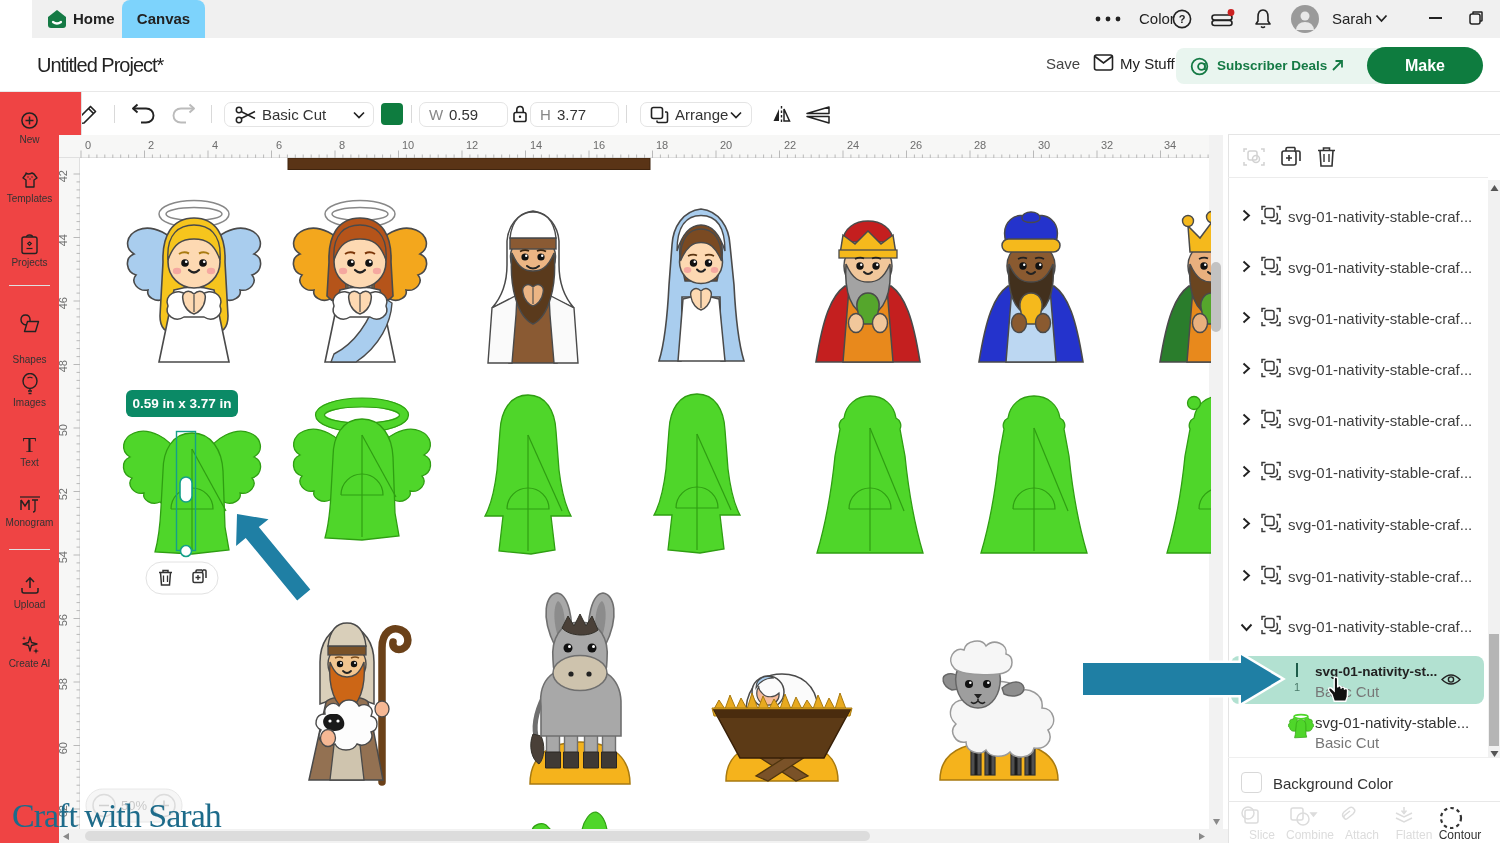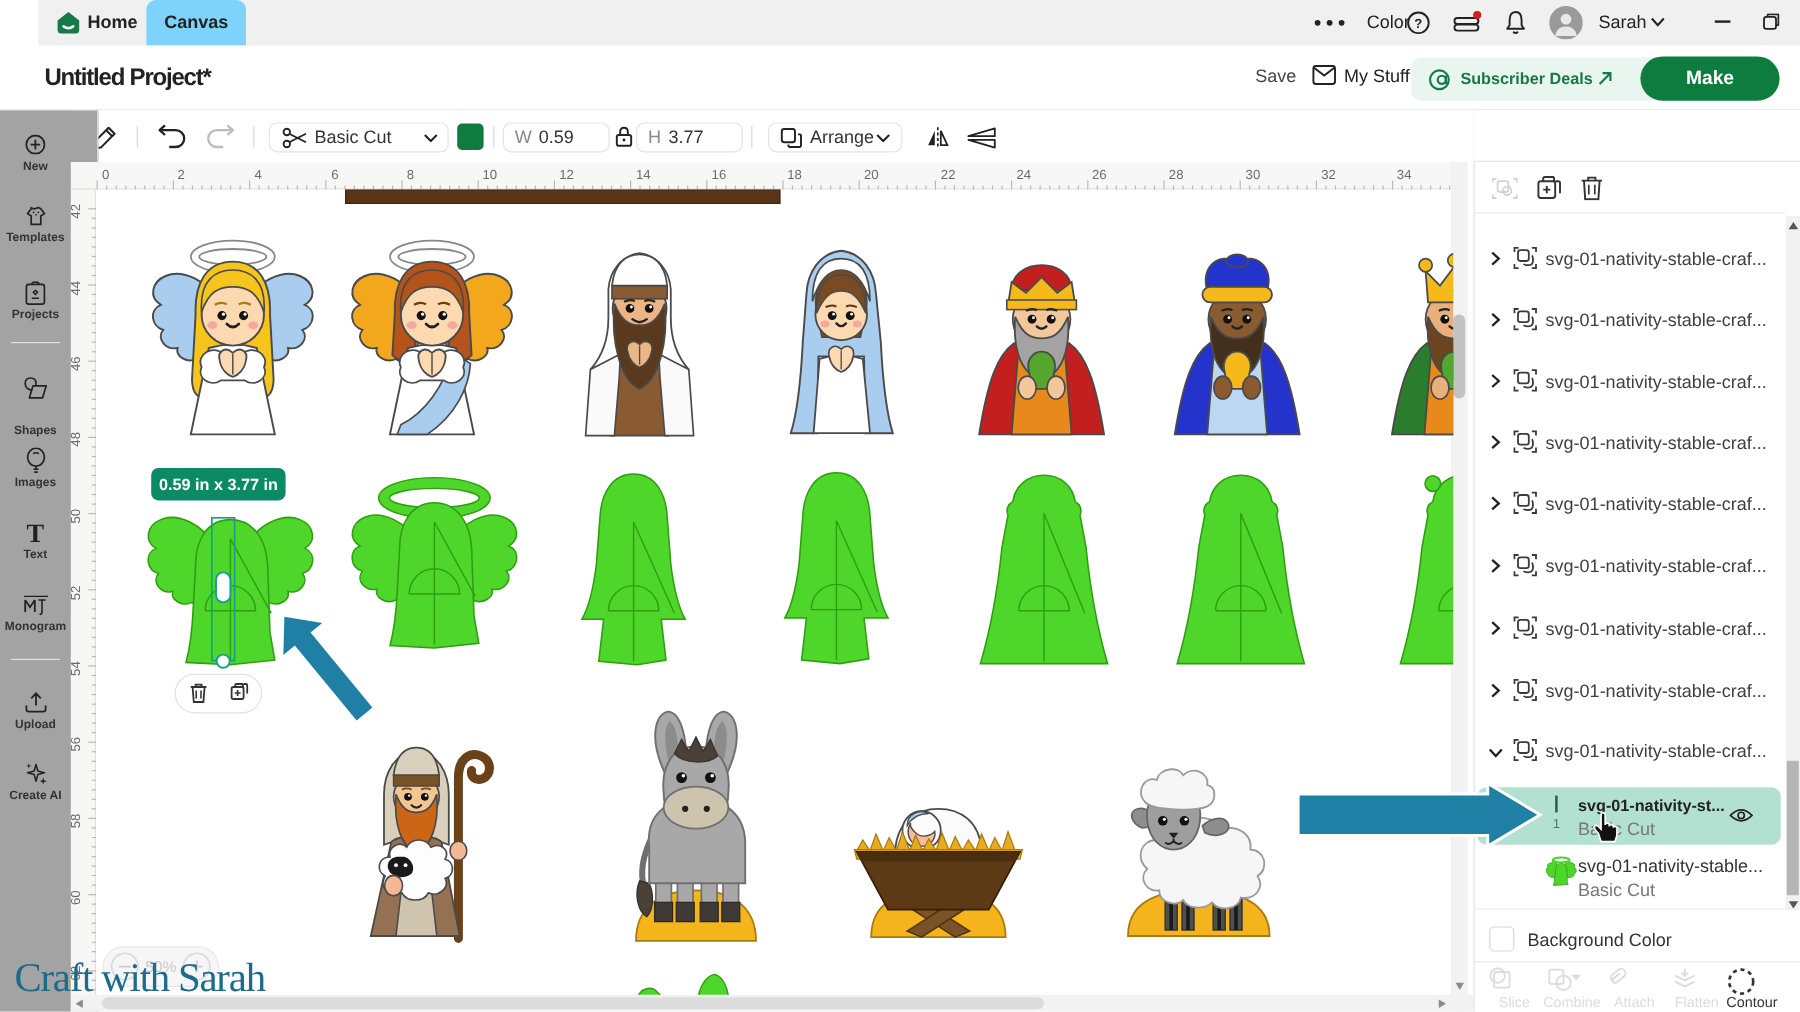--- a/index.html
+++ b/index.html
@@ -4,31 +4,31 @@
 <style>
 * { margin:0; padding:0; box-sizing:border-box; }
 html,body { width:1500px; height:843px; overflow:hidden; font-family:"Liberation Sans", sans-serif; background:#fff; }
 .abs { position:absolute; }
 
 #topbar { position:absolute; left:0; top:0; width:1500px; height:38px; background:#f0f0f0;margin-left:32px; }
 #canvastab { position:absolute; left:90px; top:0; width:83px; height:38px; background:#7dd3fc; border-radius:8px 8px 0 0; text-align:center; line-height:38px; font-weight:bold; font-size:15px; color:#222; }
 .tb-txt { position:absolute; font-size:15px; color:#222; top:10px; }
 
 #header { position:absolute; left:0; top:38px; width:1500px; height:54px; background:#fff; border-bottom:1px solid #e8e8e8; }
-#title { position:absolute; left:37px; top:16px; font-size:20px; font-weight:bold; color:#222; letter-spacing:-1px; }
+#title { position:absolute; left:37px; top:16px; font-size:20px; font-weight:normal; color:#222; letter-spacing:-1px; }
 #save { position:absolute; left:1046px; top:17px; font-size:15px; color:#444; }
 
 #subdeals { position:absolute; left:1176px; top:48px; width:214px; height:36px; background:#e9f5ef; border-radius:8px; line-height:36px; font-size:13.5px; font-weight:bold; color:#157a45; }
 #makebtn { position:absolute; left:1367px; top:47px; width:116px; height:37px; background:#0e7c3f; border-radius:20px; line-height:37px; text-align:center; font-size:16px; font-weight:bold; color:#fff; }
 
 #toolbar { position:absolute; left:59px; top:92px; width:1169px; height:43px; background:#fff; }
 .tbox { position:absolute; top:10px; height:25px; border:1px solid #e4e4e4; border-radius:7px; background:#fff; font-size:15px; color:#333; }
 .sep { position:absolute; top:13px; width:1px; height:18px; background:#d9d9d9; }
 
-#sidebar { position:absolute; left:0; top:92px; width:82px; height:751px; background:#a3a3a3; border-right:1px solid #e2e2e2;font-weight:bold; }
+#sidebar { position:absolute; left:0; top:92px; width:82px; height:751px; background:#ef4444; border-right:1px solid #e2e2e2; }
 .side-item { position:absolute; width:59px; text-align:center; font-size:10px; color:#333; }
 .side-div { position:absolute; left:9px; width:41px; height:1px; background:#e0e0e0; }
 
 #hruler { position:absolute; left:59px; top:135px; width:1152px; height:23px; background:#f7f7f6; border-bottom:1px solid #e0e0e0; }
 #vruler { position:absolute; left:59px; top:158px; width:21px; height:685px; background:#f7f7f6; border-right:1px solid #e0e0e0; }
 #canvas { position:absolute; left:80px; top:158px; width:1131px; height:671px; background:#fff; }
 
 #vsb { position:absolute; left:1209px; top:135px; width:14px; height:708px; background:#f2f2f2; }
 #vsb-thumb { position:absolute; left:1211px; top:262px; width:10px; height:70px; background:#c2c2c2; border-radius:5px; }
 #hsb { position:absolute; left:59px; top:829px; width:1169px; height:14px; background:#f2f2f2; }

